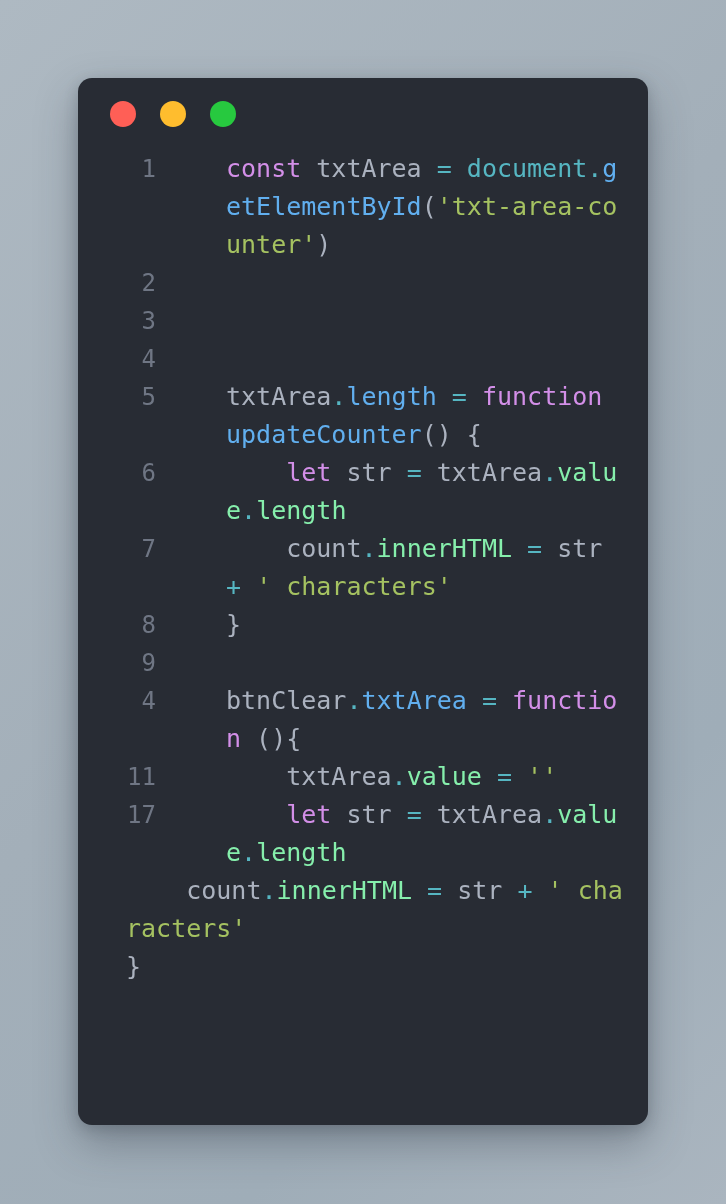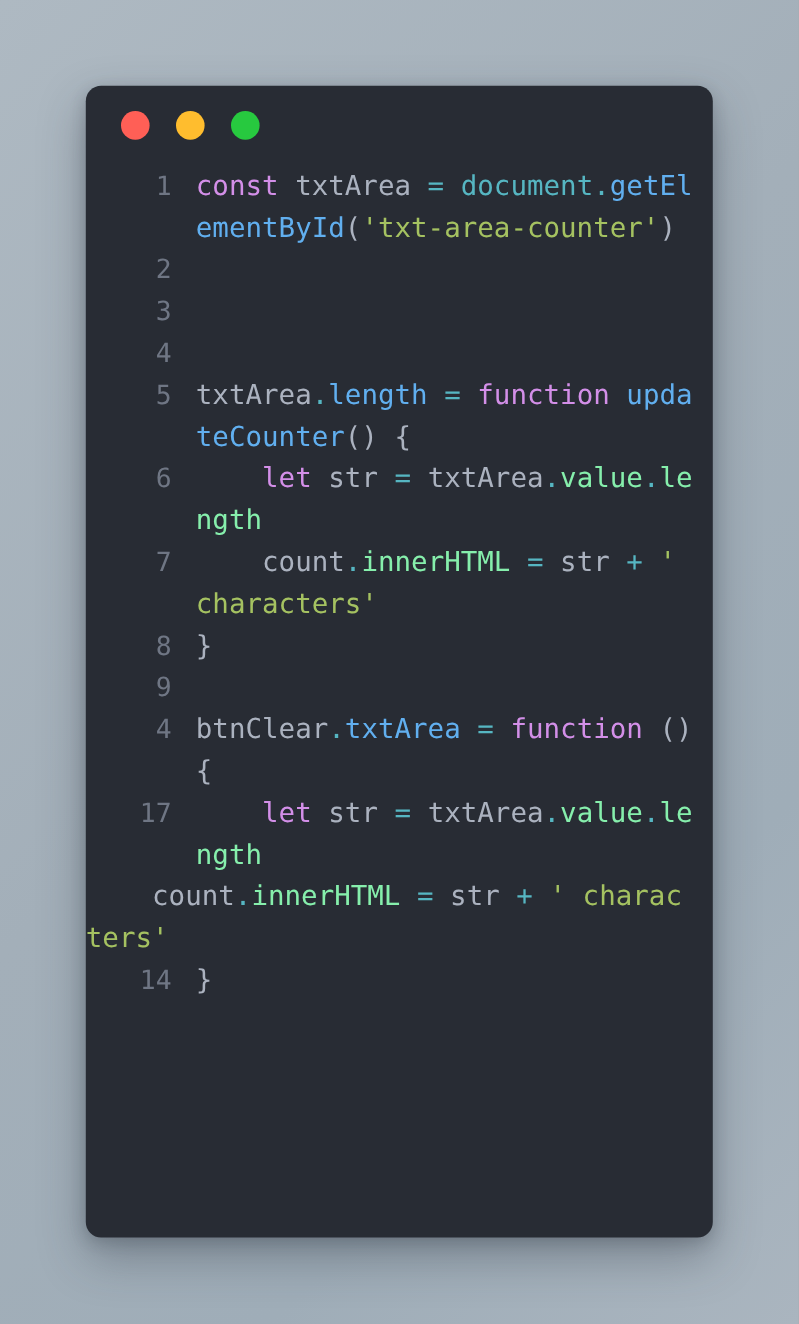--- a/index.html
+++ b/index.html
@@ -73,20 +73,21 @@
     user-select: none;
   }
   .code-text {
     flex: 1;
     white-space: pre-wrap;
     word-break: break-all;
     overflow-wrap: anywhere;
     padding-right: 18px;
     color: #abb2bf;
     line-height: 38px;
+    margin-left: 48px;
   }
 
   
   .t-kw   { color: #d38fe8; }
   .t-var  { color: #abb2bf; }
   .t-obj  { color: #56b6c2; }
   .t-fn   { color: #61afef; }
   .t-str  { color: #a5c261; }
   .t-prop { color: #86efac; }
   .t-op   { color: #56b6c2; }
@@ -136,25 +137,28 @@
       </div>
       <div class="code-line">
         <div class="gutter">9</div>
         <div class="code-text">&nbsp;</div>
       </div>
       <div class="code-line">
         <div class="gutter">4</div>
         <div class="code-text"><span class="t-var">btnClear</span><span class="t-op">.</span><span class="t-fn">txtArea</span><span class="t-var"> </span><span class="t-op">=</span><span class="t-var"> </span><span class="t-kw">function</span><span class="t-punc"> (){</span></div>
       </div>
       <div class="code-line">
+        <div class="gutter">11</div>
+        <div class="code-text"><span class="t-var">    txtArea</span><span class="t-op">.</span><span class="t-prop">value</span><span class="t-var"> </span><span class="t-op">=</span><span class="t-var"> </span><span class="t-str">''</span></div>
+      </div>
+      <div class="code-line">
         <div class="gutter">17</div>
         <div class="code-text"><span class="t-var">    </span><span class="t-kw">let</span><span class="t-var"> str </span><span class="t-op">=</span><span class="t-var"> txtArea</span><span class="t-op">.</span><span class="t-prop">value</span><span class="t-op">.</span><span class="t-prop">length</span></div>
       </div>
       <div class="code-line">
         <div class="code-text"><span class="t-var">    count</span><span class="t-op">.</span><span class="t-prop">innerHTML</span><span class="t-var"> </span><span class="t-op">=</span><span class="t-var"> str </span><span class="t-op">+</span><span class="t-var"> </span><span class="t-str">' characters'</span></div>
       </div>
       <div class="code-line">
-        <div class="gutter">14</div>
         <div class="code-text"><span class="t-punc">}</span></div>
       </div>
     </div>
 
 </div>
 
 </body></html>

